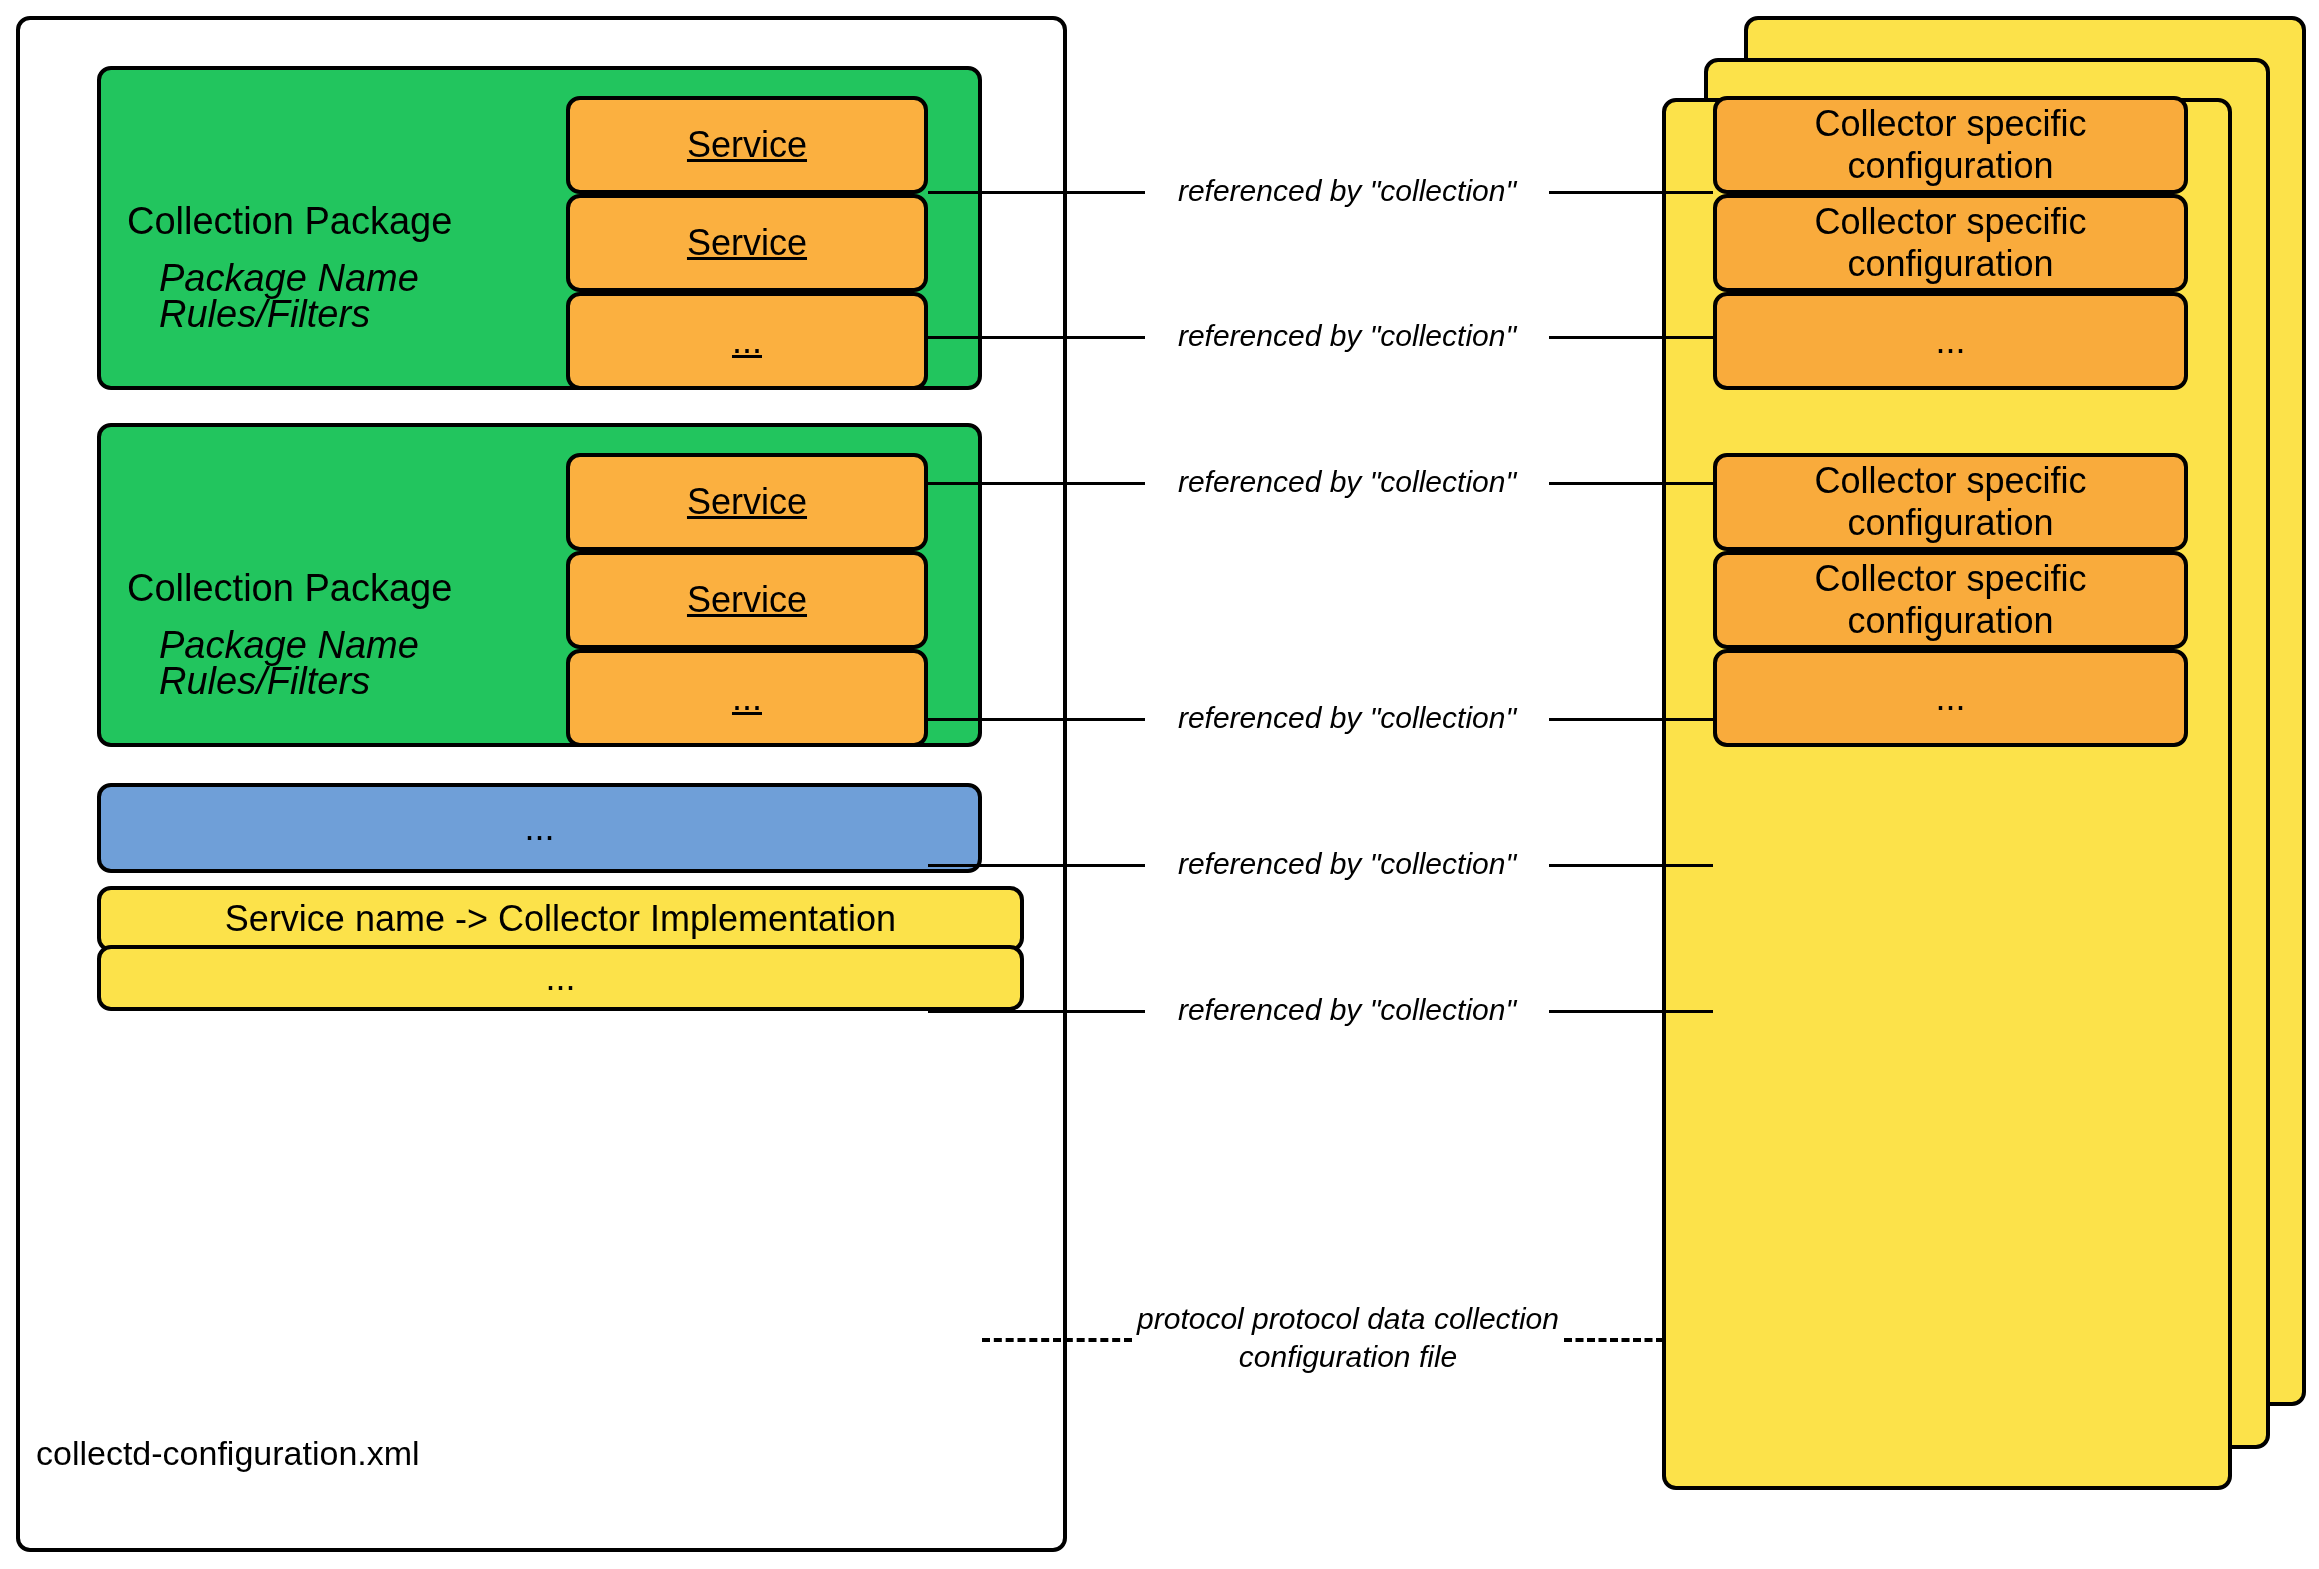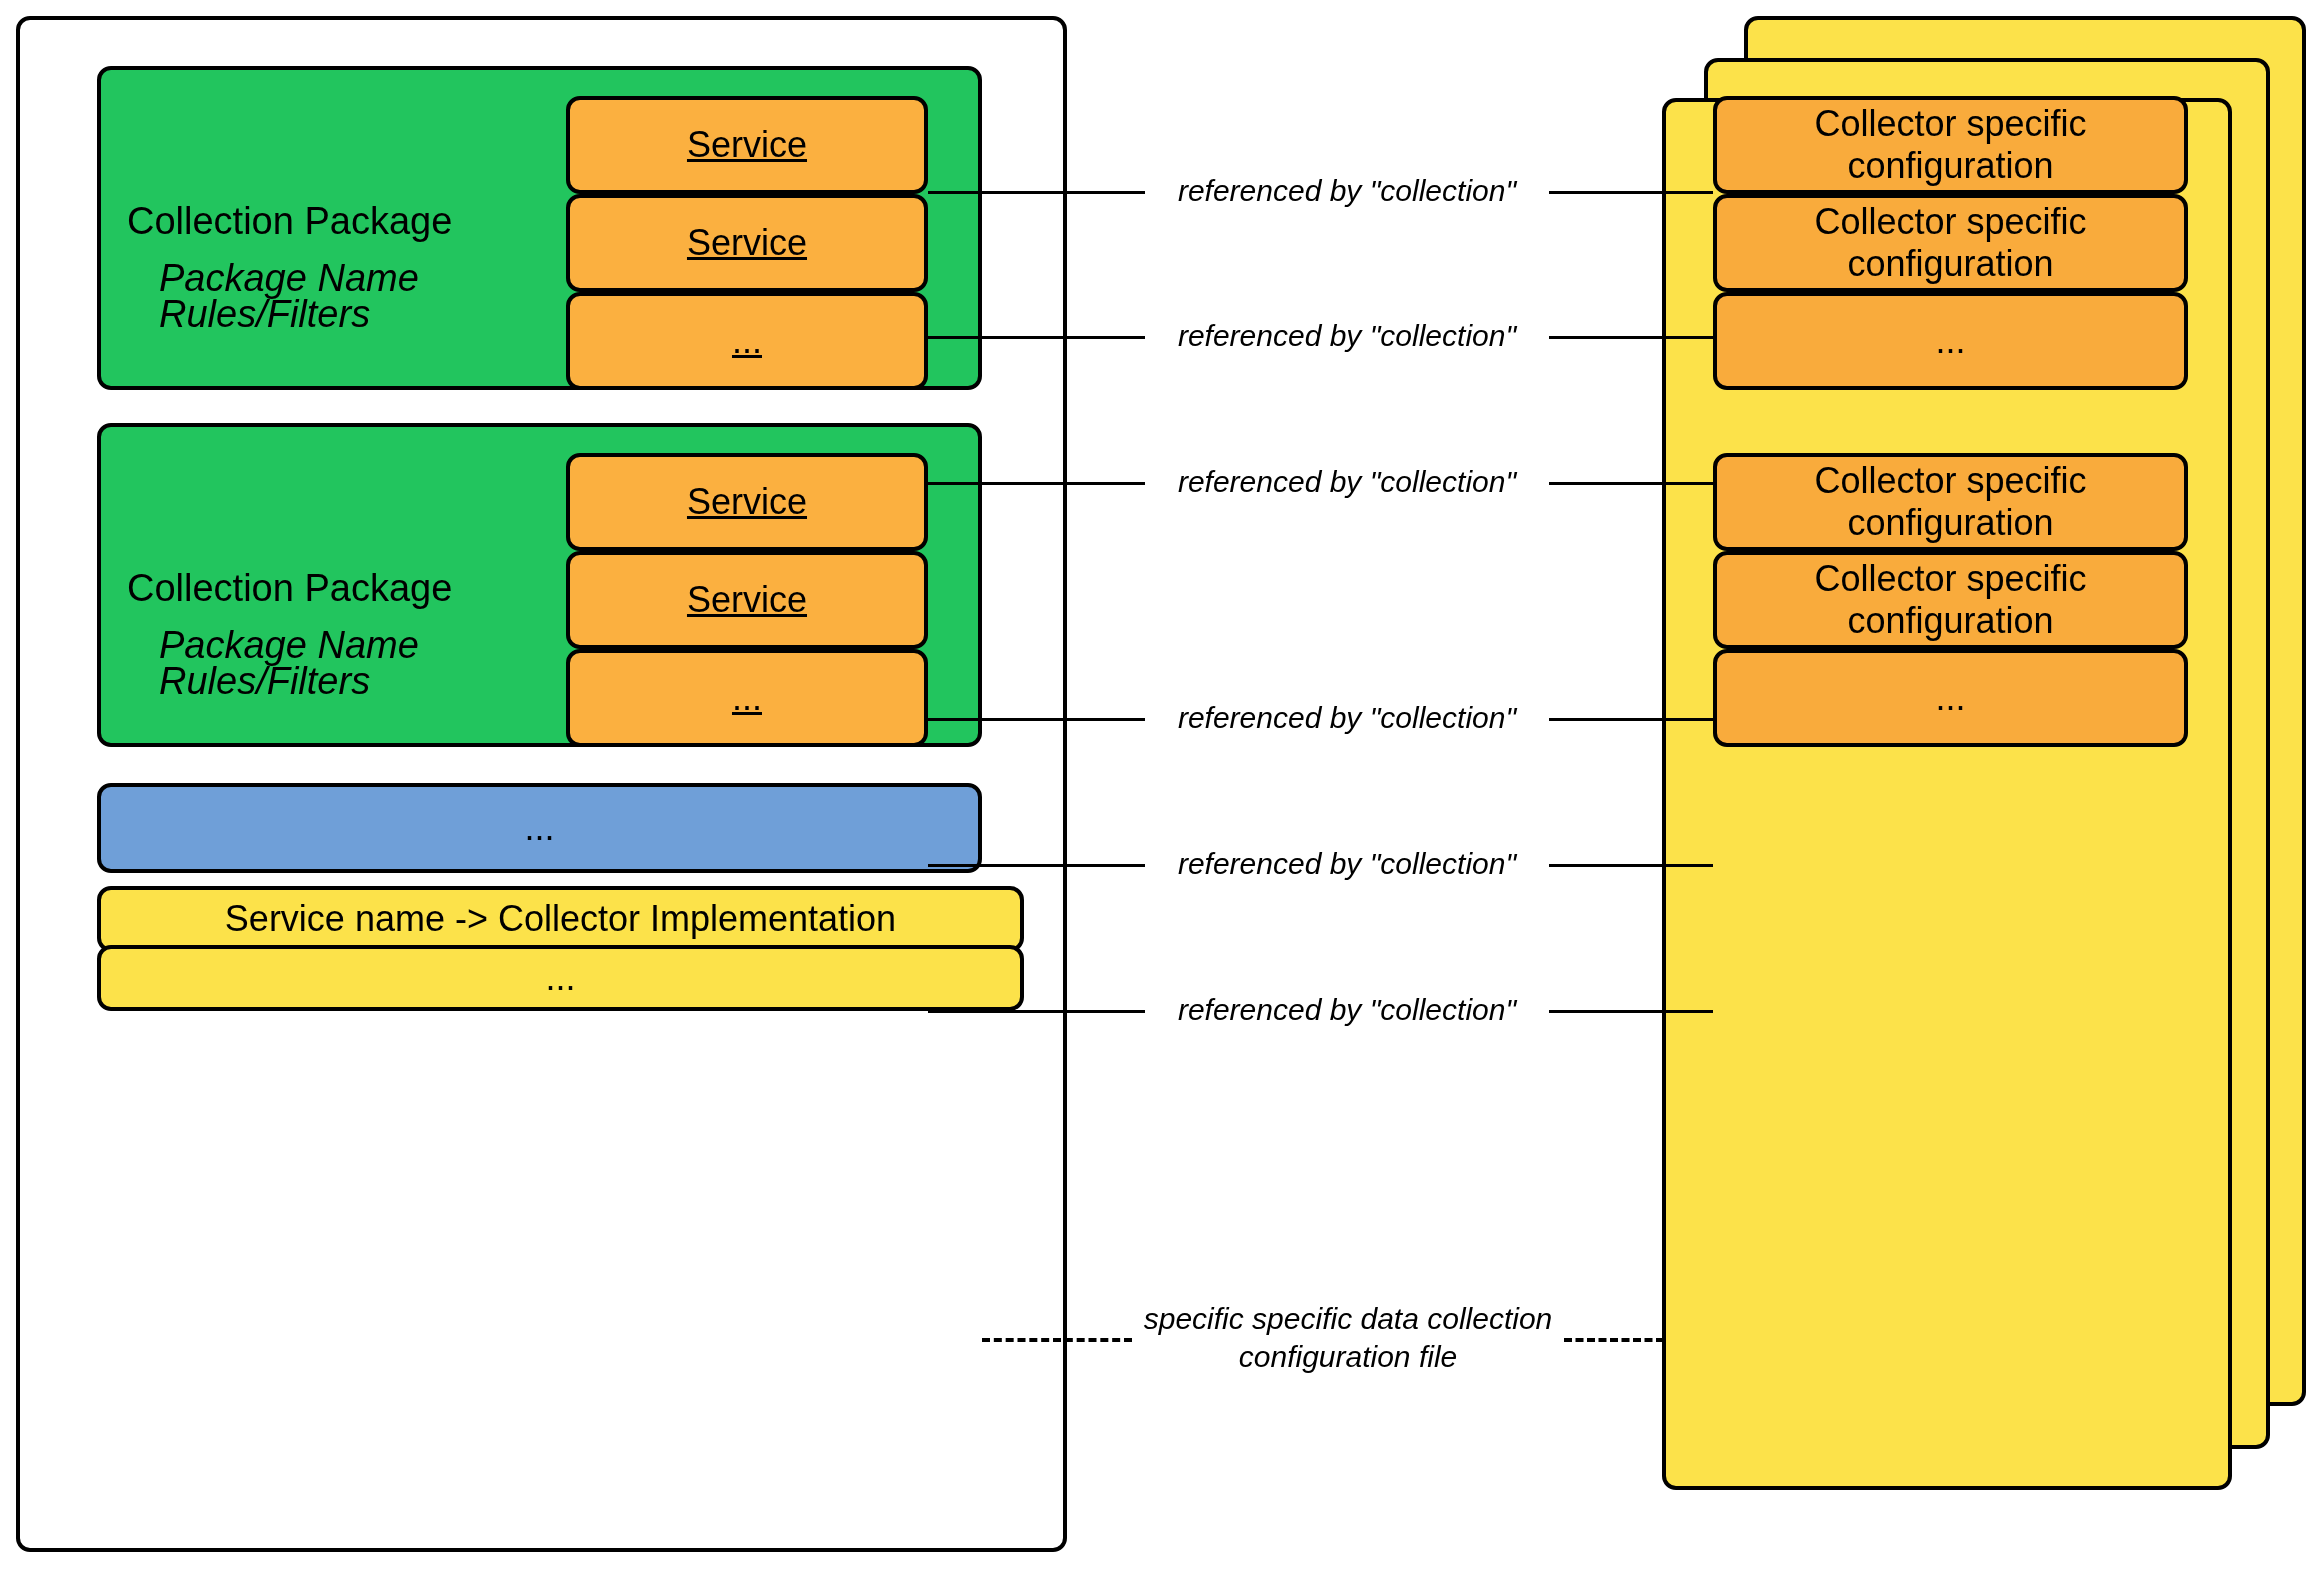--- a/index.html
+++ b/index.html
@@ -206,20 +206,21 @@
 
   <div class="service" style="left:566px; top:453px;">Service</div>
   <div class="service" style="left:566px; top:551px;">Service</div>
   <div class="service" style="left:566px; top:649px;">...</div>
 
   <div class="blue-strip" style="top:783px;">...</div>
 
   <div class="yellow-strip" style="top:886px;">Service name -&gt; Collector Implementation</div>
   <div class="yellow-strip" style="top:945px;">...</div>
 
+  <div class="panel-caption">collectd-configuration.xml</div>
 
   <div class="stack-layer stack-back"></div>
   <div class="stack-layer stack-mid"></div>
   <div class="stack-layer stack-front"></div>
 
   <div class="collector" style="left:1713px; top:96px;">Collector specific configuration</div>
   <div class="collector" style="left:1713px; top:194px;">Collector specific configuration</div>
   <div class="collector" style="left:1713px; top:292px;">...</div>
 
   <div class="collector" style="left:1713px; top:453px;">Collector specific configuration</div>
@@ -245,18 +246,18 @@
   <div class="conn-seg" style="left:928px;  top:864px; width:217px;"></div>
   <div class="conn-label" style="left:1145px; top:864px; width:404px;">referenced by "collection"</div>
   <div class="conn-seg" style="left:1549px; top:864px; width:164px;"></div>
 
   <div class="conn-seg" style="left:928px;  top:1010px; width:217px;"></div>
   <div class="conn-label" style="left:1145px; top:1010px; width:404px;">referenced by "collection"</div>
   <div class="conn-seg" style="left:1549px; top:1010px; width:164px;"></div>
 
   <div class="conn-dashed" style="left:982px;  top:1338px; width:150px;"></div>
   <div class="conn-label-2" style="left:1132px; top:1338px; width:432px;">
-    <span>specific specific data collection</span><br>
+    <span>protocol protocol data collection</span><br>
     <span>configuration file</span>
   </div>
   <div class="conn-dashed" style="left:1564px; top:1338px; width:100px;"></div>
 
 </div>
 
 </body></html>

